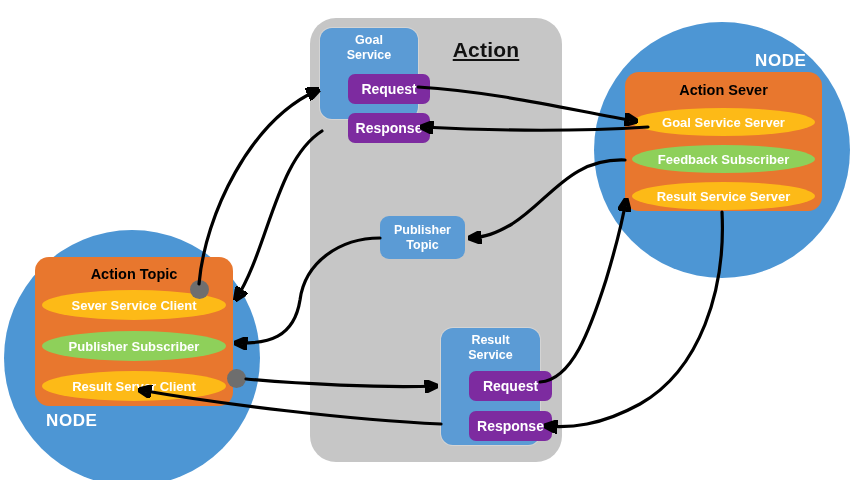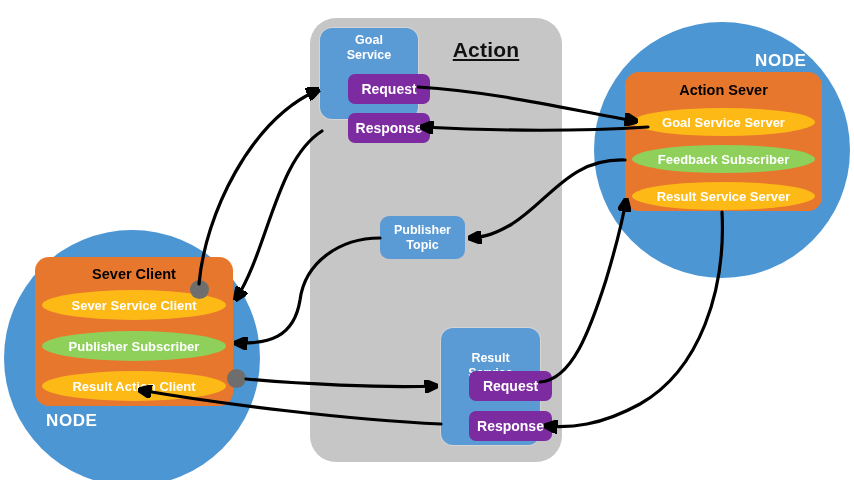--- a/index.html
+++ b/index.html
@@ -72,21 +72,21 @@
     box-shadow:0 0 0 1px rgba(255,255,255,.25);
   }
   #goal-service{left:320px;top:28px;width:98px;height:91px;}
   #result-service{left:441px;top:328px;width:99px;height:117px;}
 
   .svc-title{
     position:absolute;left:0;width:100%;text-align:center;
     color:#ffffff;font-size:12.5px;font-weight:bold;line-height:15px;
   }
   #goal-service .svc-title{top:5px;}
-  #result-service .svc-title{top:23px;}
+  #result-service .svc-title{top:5px;}
 
   .purple-box{
     position:absolute;background:#7d2ba0;border-radius:7px;
     display:flex;align-items:center;justify-content:center;
     color:#ffffff;font-size:14px;font-weight:bold;white-space:nowrap;margin-left:20px;
   }
   #goal-service .purple-box{left:8px;width:82px;height:30px;}
   #goal-request{top:46px;}
   #goal-response{top:85px;}
   #result-service .purple-box{left:8px;width:83px;height:30px;}
@@ -124,24 +124,24 @@
   <div class="action-panel"></div>
   <div class="action-title">Action</div>
 
   <div class="node-circle" id="node-client"></div>
   <div class="node-circle" id="node-server"></div>
 
   <div class="node-label" id="node-label-client">NODE</div>
   <div class="node-label" id="node-label-server">NODE</div>
 
   <div class="orange-box" id="client-box">
-    <div class="orange-title">Sever Client</div>
+    <div class="orange-title">Action Topic</div>
     <div class="pill pill-yellow" id="pill-goal-client">Sever Service Client</div>
     <div class="pill pill-green" id="pill-feedback-sub">Publisher Subscriber</div>
-    <div class="pill pill-yellow" id="pill-result-client">Result Action Client</div>
+    <div class="pill pill-yellow" id="pill-result-client">Result Server Client</div>
   </div>
 
   <div class="orange-box" id="server-box">
     <div class="orange-title">Action Sever</div>
     <div class="pill pill-yellow" id="pill-goal-server">Goal Service Server</div>
     <div class="pill pill-green" id="pill-feedback-pub">Feedback Subscriber</div>
     <div class="pill pill-yellow" id="pill-result-server">Result Service Server</div>
   </div>
 
   <div class="svc-box" id="goal-service">

